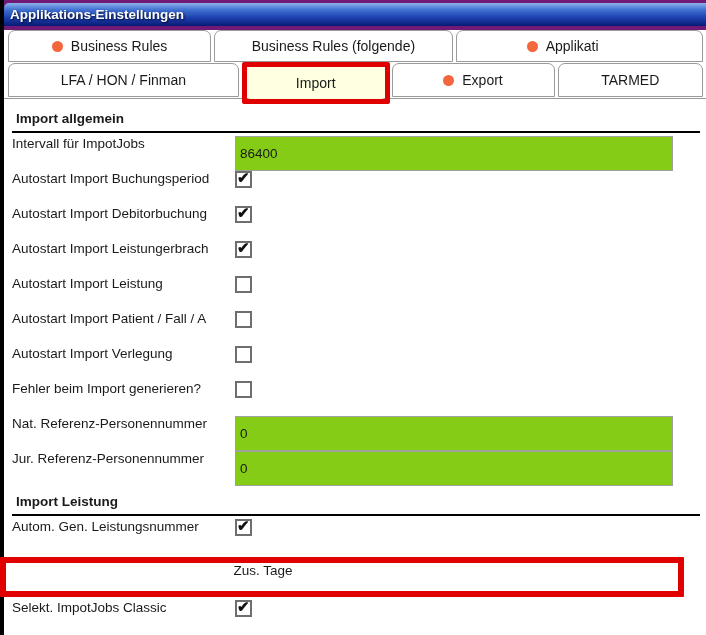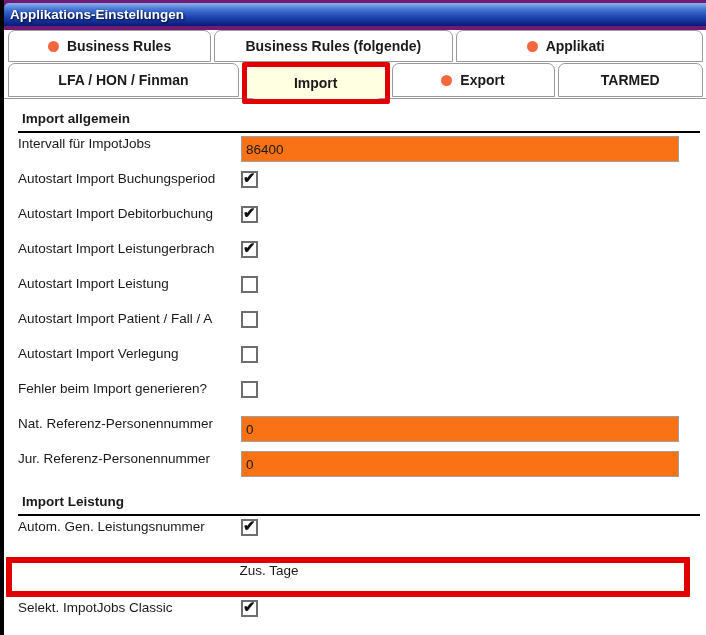--- a/index.html
+++ b/index.html
@@ -11,44 +11,44 @@
   .page{width:706px;height:635px;box-sizing:border-box;border-left:4px solid #000;background:#fff;}
   
   .top-band{background:#701a75;height:30px;padding-top:3px;box-sizing:border-box;}
   .titlebar{
     height:23px;margin-right:0;border-top-left-radius:5px;
     background:linear-gradient(180deg,#8fb3ea 0%,#3f6fd0 30%,#1c3fae 65%,#091a74 100%);
     display:flex;align-items:center;padding-left:6px;
   }
   .titlebar span{color:#fff;font-weight:bold;font-size:13.5px;text-shadow:1px 1px 2px rgba(0,0,20,.85);}
   
-  .tabrow{display:flex;align-items:flex-start;background:#fff;position:relative;font-weight:bold;}
+  .tabrow{display:flex;align-items:flex-start;background:#fff;position:relative;}
   .row1{height:33px;padding-left:4px;}
   .row2{height:35px;padding-left:4px;border-bottom:1px solid #9a9a9a;}
   .tab{
     box-sizing:border-box;height:32px;background:#fff;border:1px solid #9a9a9a;
     border-radius:7px 7px 0 0;display:flex;align-items:center;justify-content:center;
     font-size:14px;cursor:default;margin-right:3px;overflow:hidden;white-space:nowrap;
   }
   .row2 .tab{height:34px;}
   .dot{width:11px;height:11px;border-radius:50%;display:inline-block;margin-right:8px;flex:0 0 auto;}
   .hl-tab-wrap{
     box-sizing:border-box;border:5px solid #e00000;height:42px;margin-top:-1px;margin-right:2px;
     position:relative;z-index:3;border-radius:2px;
   }
-  .hl-tab-wrap .tab{border:none;border-radius:9px;height:100%;width:100%;background:#ffffe1;margin:0;}
-  
-  .content{padding:0 0 0 8px;background:#fff;margin-left:6px;}
+  .hl-tab-wrap .tab{border:none;border-radius:4px;height:100%;width:100%;background:#ffffe1;margin:0;}
+  
+  .content{padding:0 0 0 8px;background:#fff;}
   .sec-title{font-weight:bold;font-size:13.5px;margin:12px 0 0 4px;height:18px;}
   .sec-rule{height:2px;background:#000;margin:2px 6px 3px 0;}
   .row{height:35px;display:flex;align-items:flex-start;}
   .lbl{display:inline-block;width:223px;flex:0 0 223px;overflow:hidden;white-space:nowrap;}
   .txt{
-    box-sizing:border-box;width:438px;height:26px;border:1px solid #a0a0a0;
-    font-family:"Liberation Sans", sans-serif;font-size:13.5px;padding:1px 4px;color:#1a1a1a;background:#f97316;
+    box-sizing:border-box;width:438px;height:35px;border:1px solid #a0a0a0;
+    font-family:"Liberation Sans", sans-serif;font-size:13.5px;padding:1px 4px;color:#1a1a1a;background:#84cc16;
   }
   .cb{
     box-sizing:border-box;width:17px;height:17px;border:2px solid #6e6e6e;background:#fff;
     position:relative;flex:0 0 17px;cursor:default;
   }
   .cb .check{display:none;position:absolute;left:0px;top:-4px;font-size:15px;font-weight:bold;color:#111;}
   .cb.checked .check{display:block;}
   
   .hl-row{
     box-sizing:border-box;border:6px solid #e00000;width:684px;height:40px;margin-left:-12px;margin-top:3px;

